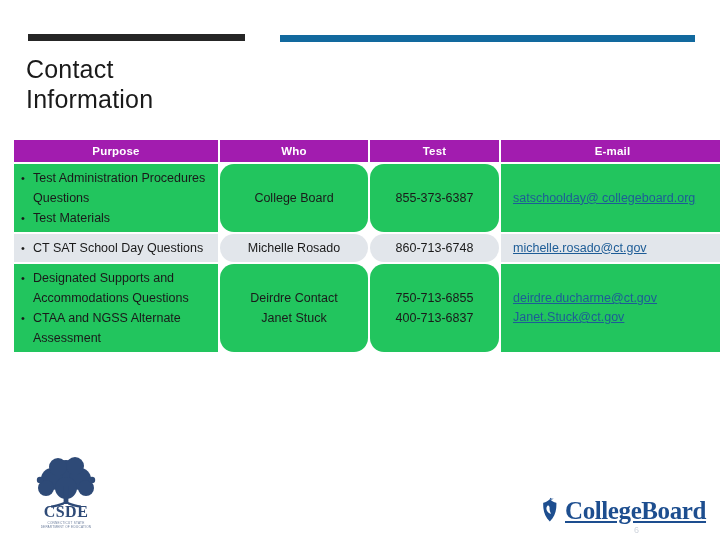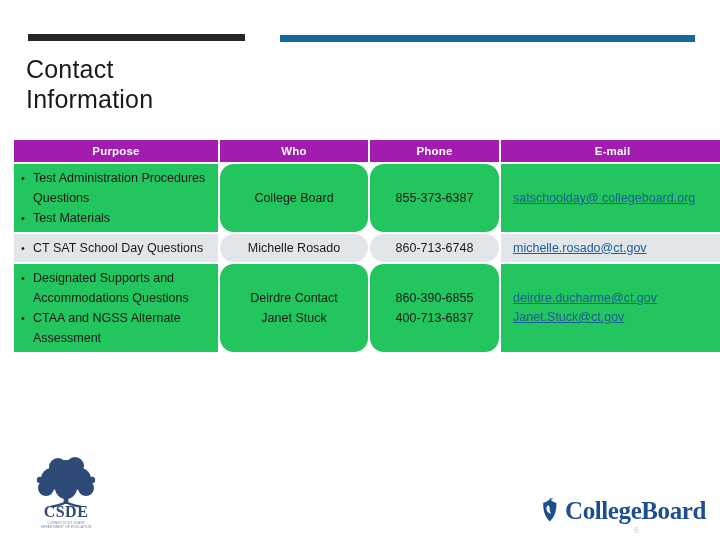--- a/index.html
+++ b/index.html
@@ -154,20 +154,21 @@
     align-items: center;
   }
   .cb .acorn { display: block; margin-right: 3px; }
   .cb .wordmark {
     font-family: "Liberation Serif", serif;
     font-size: 25px;
     font-weight: bold;
     color: #1d4e8f;
     letter-spacing: -0.4px;
     line-height: 25px;
+    text-decoration: underline;
   }
 
   .slide-number {
     position: absolute;
     right: 8px;
     bottom: 5px;
     font-size: 9px;
     color: #cfd4dc;
   }
 </style>
@@ -186,21 +187,21 @@
     <colgroup>
       <col class="c-purpose">
       <col class="c-who">
       <col class="c-phone">
       <col class="c-email">
     </colgroup>
     <thead>
       <tr>
         <th>Purpose</th>
         <th>Who</th>
-        <th>Phone</th>
+        <th>Test</th>
         <th>E-mail</th>
       </tr>
     </thead>
     <tbody>
 
       <tr class="shade-a">
         <td class="purpose">
           <ul class="bullets">
             <li>Test Administration Procedures Questions</li>
             <li>Test Materials</li>
@@ -239,21 +240,21 @@
           <ul class="bullets">
             <li>Designated Supports and Accommodations Questions</li>
             <li>CTAA and NGSS Alternate Assessment</li>
           </ul>
         </td>
         <td class="who">
           <span class="stack-line">Deirdre Contact</span>
           <span class="stack-line">Janet Stuck</span>
         </td>
         <td class="phone">
-          <span class="stack-line">860-390-6855</span>
+          <span class="stack-line">750-713-6855</span>
           <span class="stack-line">400-713-6837</span>
         </td>
         <td class="email">
           <span class="mail">deirdre.ducharme@ct.gov</span>
           <span class="mail">Janet.Stuck@ct.gov</span>
         </td>
       </tr>
     </tbody>
   </table>
 

